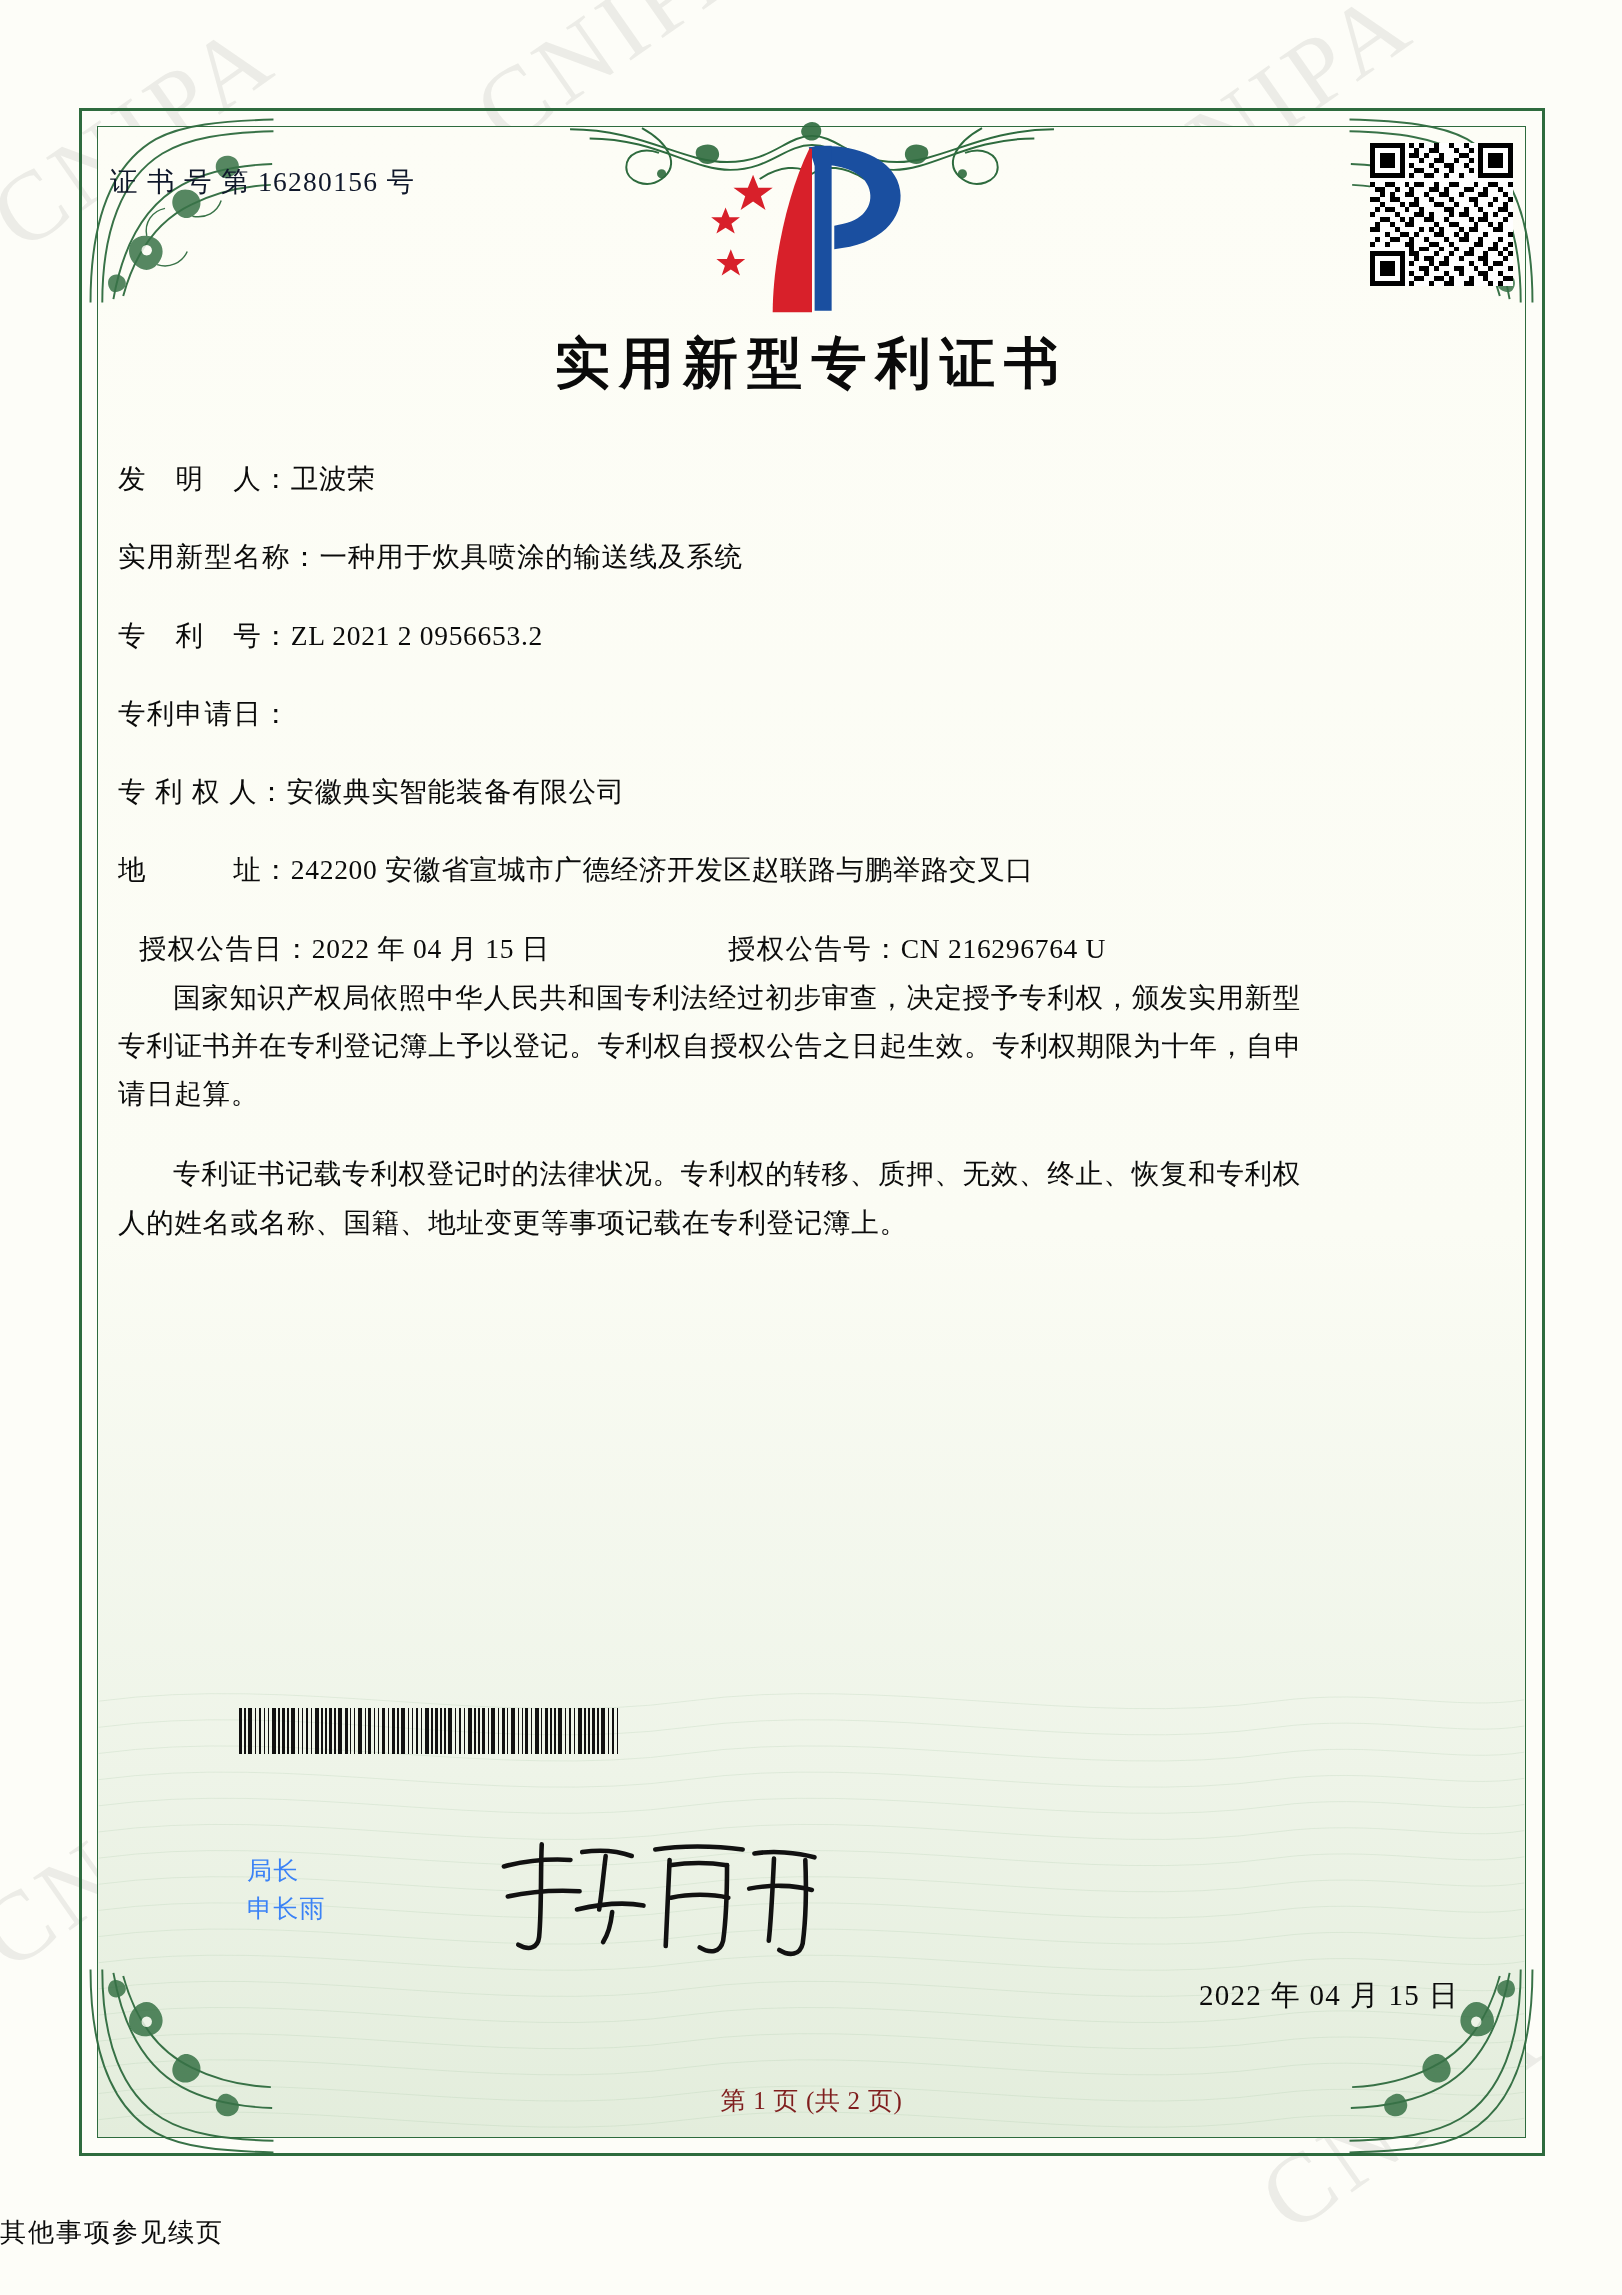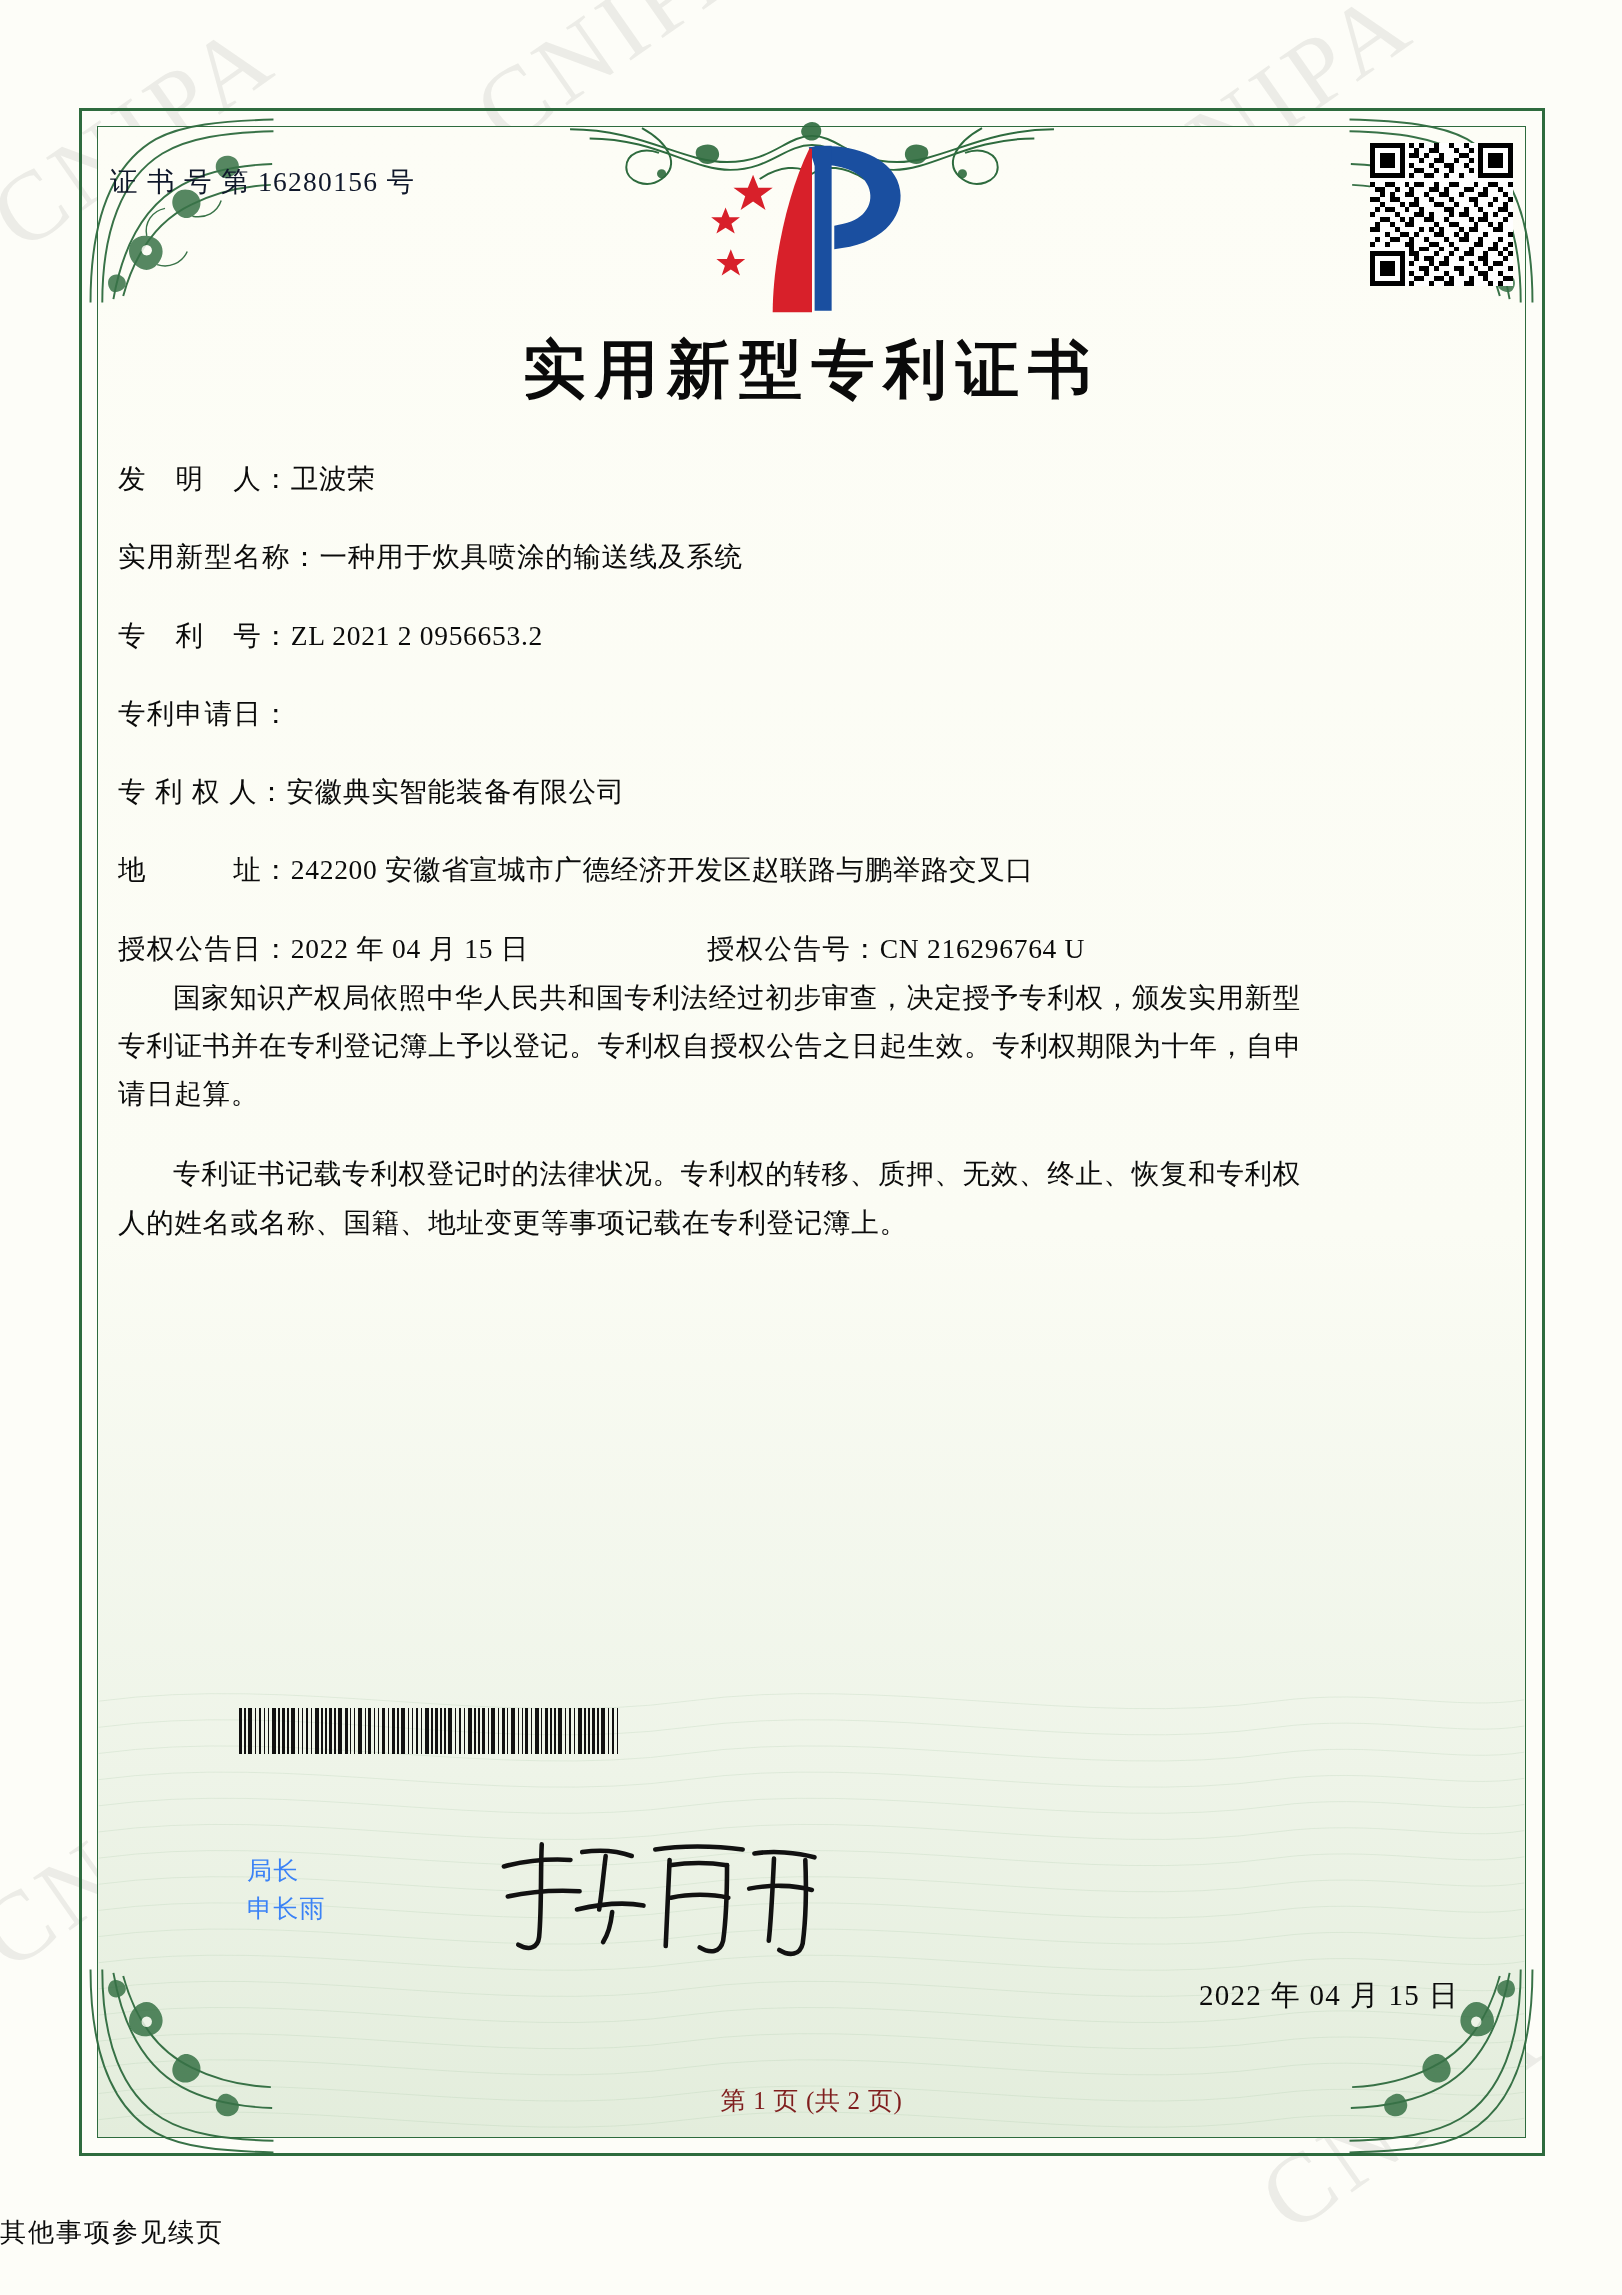--- a/index.html
+++ b/index.html
@@ -109,21 +109,21 @@
     transform: translateX(-50%);
     width: 275px;
     height: 190px;
   }
   .title {
     position: absolute;
     left: 0;
     right: 0;
     top: 327px;
     text-align: center;
-    font-size: 63px;
+    font-size: 55px;
     font-weight: bold;
     letter-spacing: 9.2px;
     color: #0a0a0a;
     font-family: "DejaVu Serif", "Liberation Serif", serif;
   }
   .fields {
     position: absolute;
     left: 118px;
     top: 458px;
     width: 1197px;
@@ -141,20 +141,21 @@
     letter-spacing: 1.3px;
     white-space: pre;
   }
   .field-value {
     flex: 1 1 auto;
     letter-spacing: 0.7px;
   }
   .field-row.dual {
     display: flex;
     align-items: baseline;
+    margin-left: 21px;
   }
   .dual-left { width: 589px; display: flex; }
   .dual-right { display: flex; }
   .paras {
     position: absolute;
     left: 118px;
     top: 942px;
     width: 1197px;
     font-size: 27.5px;
     line-height: 1.75;

